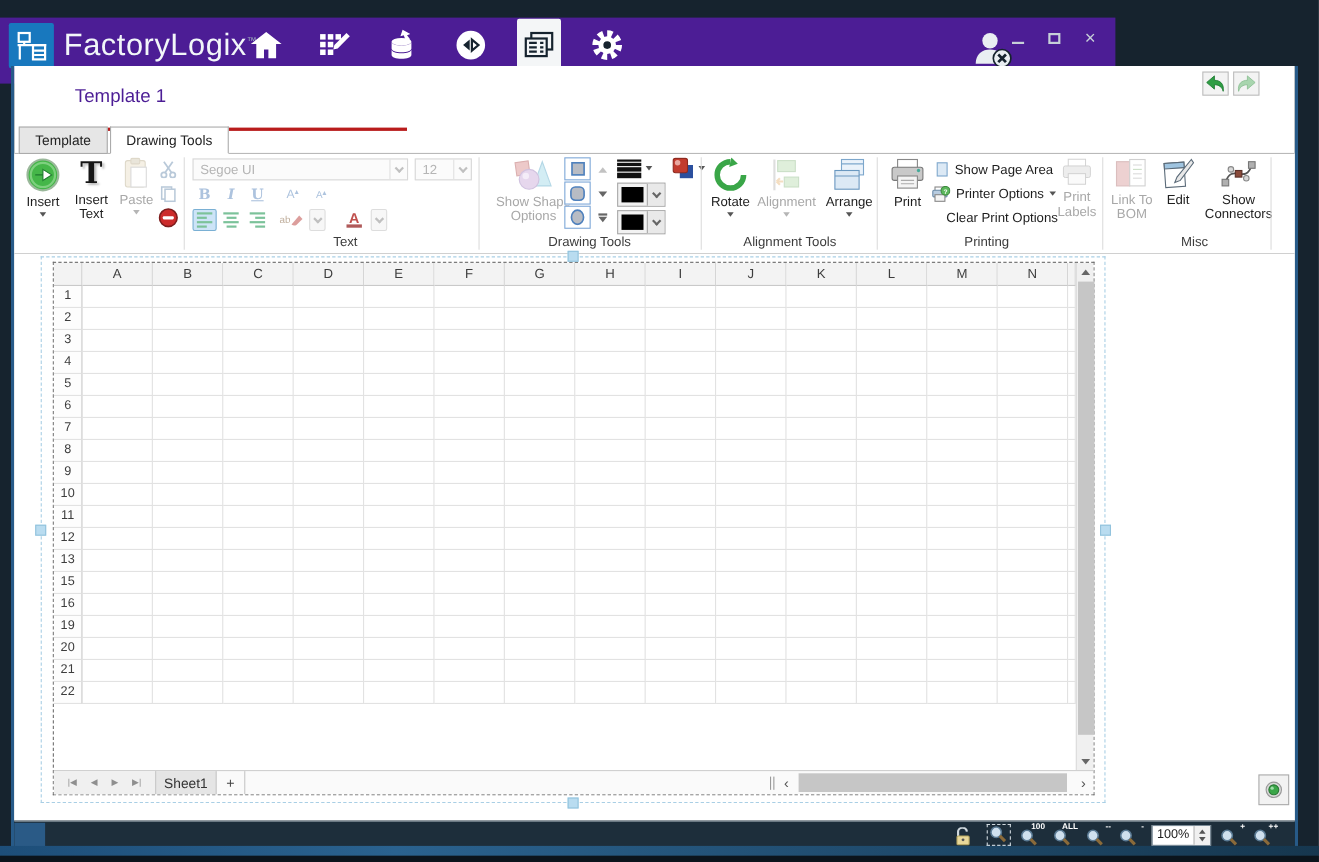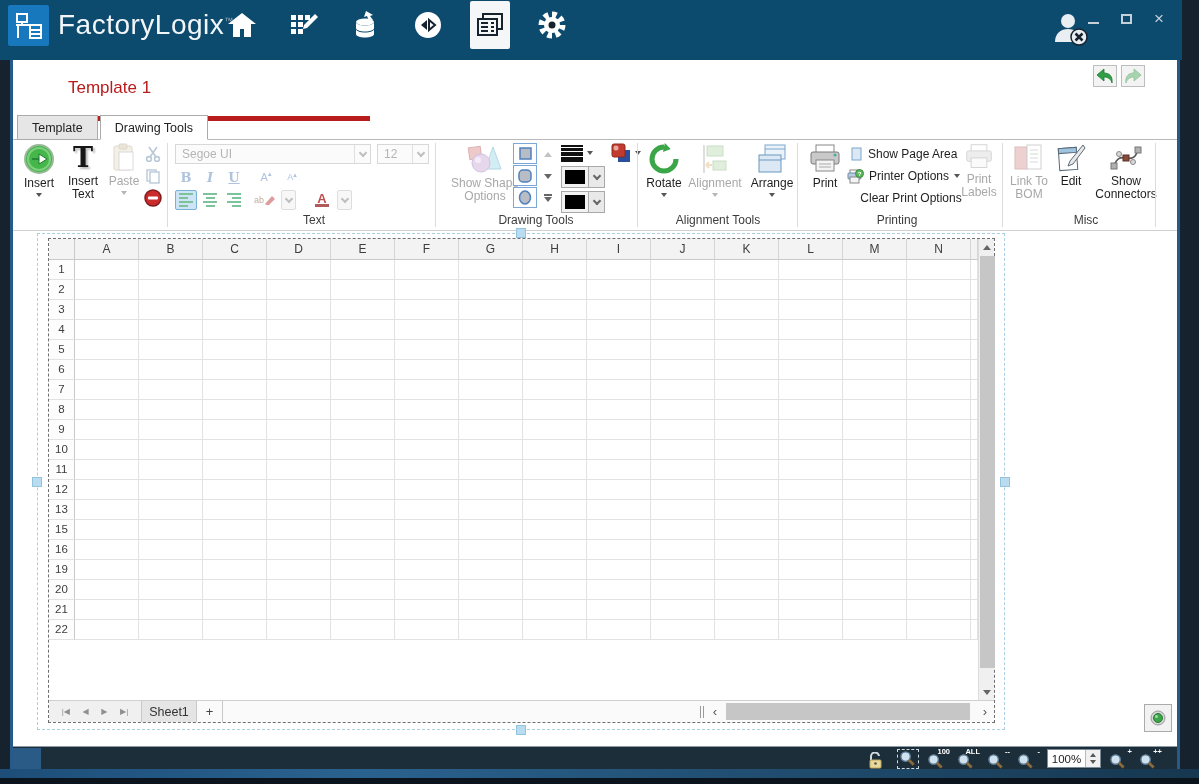--- a/index.html
+++ b/index.html
@@ -1,41 +1,41 @@
 <!DOCTYPE html>
 <html><head>
 <meta charset="utf-8">
 <style>
   *{box-sizing:border-box;margin:0;padding:0}
   html,body{width:1199px;height:784px}
   body{position:relative;font-family:"Liberation Sans",sans-serif;background:#16232e;overflow:hidden}
 
   
-  .titlebar{position:absolute;left:0;top:0;width:1182px;height:60px;background:#0c4a6e}
+  .titlebar{position:absolute;left:0;top:16px;width:1014px;height:60px;background:#4c1d95}
   .logo{position:absolute;left:8px;top:5px;width:41px;height:41px;background:#1878be;border-radius:2px;display:flex;align-items:center;justify-content:center}
   .brand{position:absolute;left:58px;top:9px;font-size:28px;color:#f2f6f9;letter-spacing:.5px}
   .brand sup{font-size:9px;color:#9fb0bc}
   .nav{position:absolute;left:222px;top:0;height:50px;display:flex;align-items:center;gap:22px}
   .navbtn{width:40px;height:44px;display:flex;align-items:center;justify-content:center;border-radius:2px}
   .navbtn.active{background:#f4f6f7;height:48px}
   .winctl{position:absolute;right:18px;top:14px;display:flex;align-items:center;gap:22px;color:#c6d0d8}
   .wc-min{width:11px;height:2px;background:#c6d0d8;margin-top:8px}
   .wc-max{width:11px;height:10px;border:2px solid #c6d0d8}
   .wc-close{font-size:17px;line-height:10px}
   .userbtn{position:absolute;right:90px;top:10px;width:42px;height:36px}
 
   
   .frame-left{position:absolute;left:10px;top:60px;width:3px;height:710px;background:#275a88}
   .frame-right{position:absolute;left:1177px;top:60px;width:3px;height:710px;background:#275a88}
   .frame-strip{position:absolute;left:0;top:769px;width:1199px;height:9px;background:linear-gradient(90deg,#1d4e79,#2a628f 30%,#16374f)}
   .frame-bottom{position:absolute;left:0;top:778px;width:1199px;height:6px;background:#0b141c}
 
   
   .main{position:absolute;left:13px;top:60px;width:1164px;height:686px;background:#fff}
-  .tpl-title{position:absolute;left:55px;top:18px;width:302px;font-size:17px;color:#b91c1c;padding-bottom:18px;border-bottom:5px solid #b91c1c}
+  .tpl-title{position:absolute;left:55px;top:18px;width:302px;font-size:17px;color:#4c1d95;padding-bottom:18px;border-bottom:3px solid #b91c1c}
   .undoredo{position:absolute;right:32px;top:5px;display:flex;gap:4px}
   .ur-btn{width:24px;height:22px;background:#f3f3f3;border:1px solid #bdbdbd;display:flex;align-items:center;justify-content:center}
 
   
   .tabs{position:absolute;left:4px;top:55px;height:25px;display:flex;z-index:3}
   .tab{height:25px;padding:0 14px;font-size:12.5px;color:#222;display:flex;align-items:center;border:1px solid #ababab;background:#e6e6e6;margin-right:2px}
   .tab.active{background:#fff;border-bottom:1px solid #fff;font-weight:400}
 
   
   .ribbon{position:absolute;left:0;top:79px;width:1164px;height:92px;background:#fff;border-top:1px solid #b9b9b9;border-bottom:1px solid #d0d0d0}
@@ -101,21 +101,21 @@
   .splitter{width:8px;display:flex;align-items:center;justify-content:center}
   .splitter i{display:block;width:1px;height:12px;background:#9a9a9a;margin:0 1px}
   .harr{width:18px;display:flex;align-items:center;justify-content:center;color:#555;font-size:13px}
   .htrack{width:252px;position:relative}
   .hthumb{position:absolute;left:2px;top:2px;width:244px;height:17px;background:#c6c6c6}
   .anchorbtn{position:absolute;left:1131px;top:473px;width:28px;height:28px;background:#f2f2f2;border:1px solid #ababab;display:flex;align-items:center;justify-content:center;z-index:5}
 
   
   .statusbar{position:absolute;left:13px;top:746px;width:1164px;height:24px;background:#1d2e3b;border-top:1px solid #8e9aa3;display:flex;align-items:center}
   .sb-corner{position:absolute;left:0;top:1px;width:28px;height:23px;background:#2a5a86}
-  .sb-right{margin-left:auto;display:flex;align-items:center;gap:8px;padding-right:16px}
+  .sb-right{margin-left:auto;display:flex;align-items:flex-end;gap:8px;padding-right:16px}
   .magbtn{position:relative;width:22px;height:20px;display:flex;align-items:flex-end}
   .magbtn .mlab{position:absolute;top:-2px;right:-1px;font-size:7.5px;font-weight:bold;color:#fff;letter-spacing:0}
   .zoomsel{border:1px dashed #cfd8de;padding:1px}
   .spin{width:54px;height:19px;background:#fff;border:1px solid #7a8a96;display:flex;align-items:center}
   .spin .val{flex:1;font-size:11.5px;color:#222;text-align:center}
   .spin .btns{width:15px;height:100%;border-left:1px solid #b8b8b8;display:flex;flex-direction:column;align-items:center;justify-content:space-evenly;background:#f0f0f0}
   .sp-up{width:0;height:0;border-left:3px solid transparent;border-right:3px solid transparent;border-bottom:4px solid #555}
   .sp-dn{width:0;height:0;border-left:3px solid transparent;border-right:3px solid transparent;border-top:4px solid #555}
 </style>
 </head>

